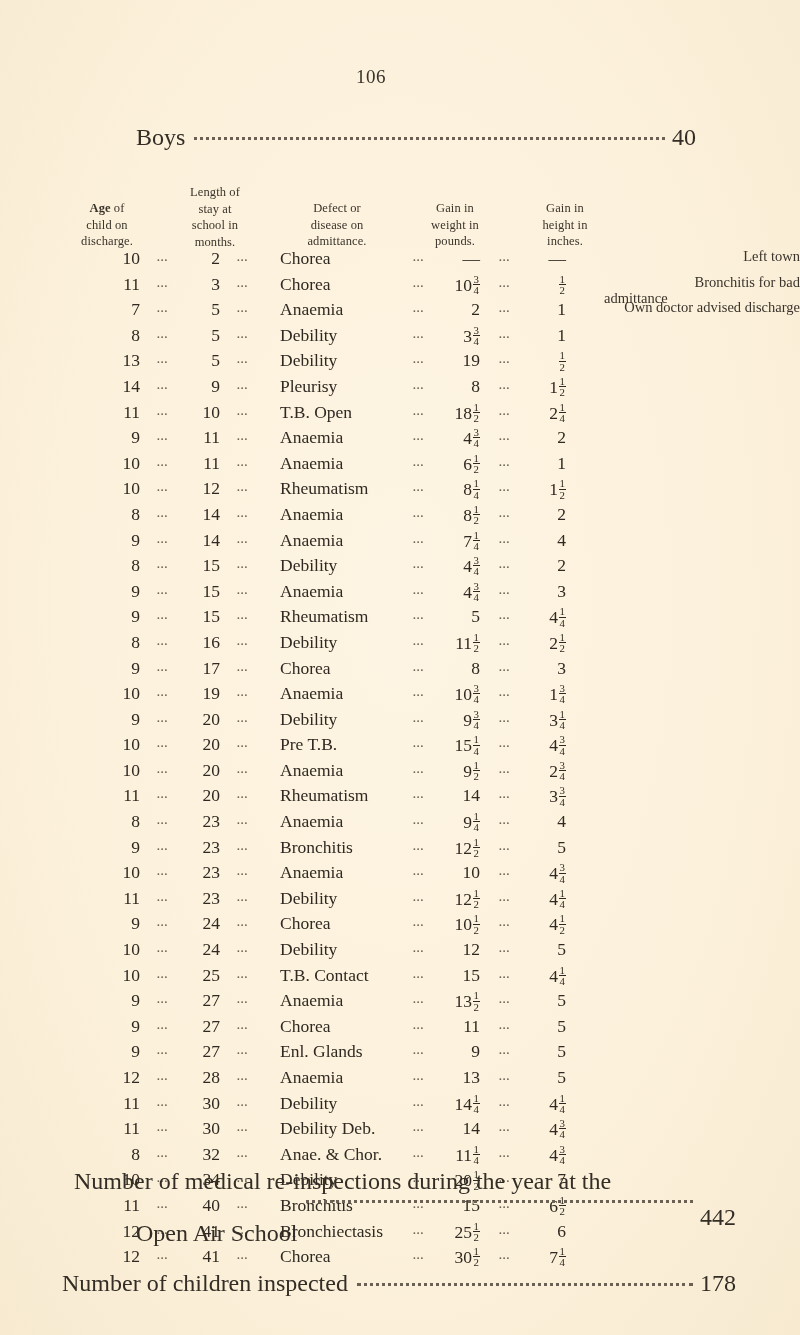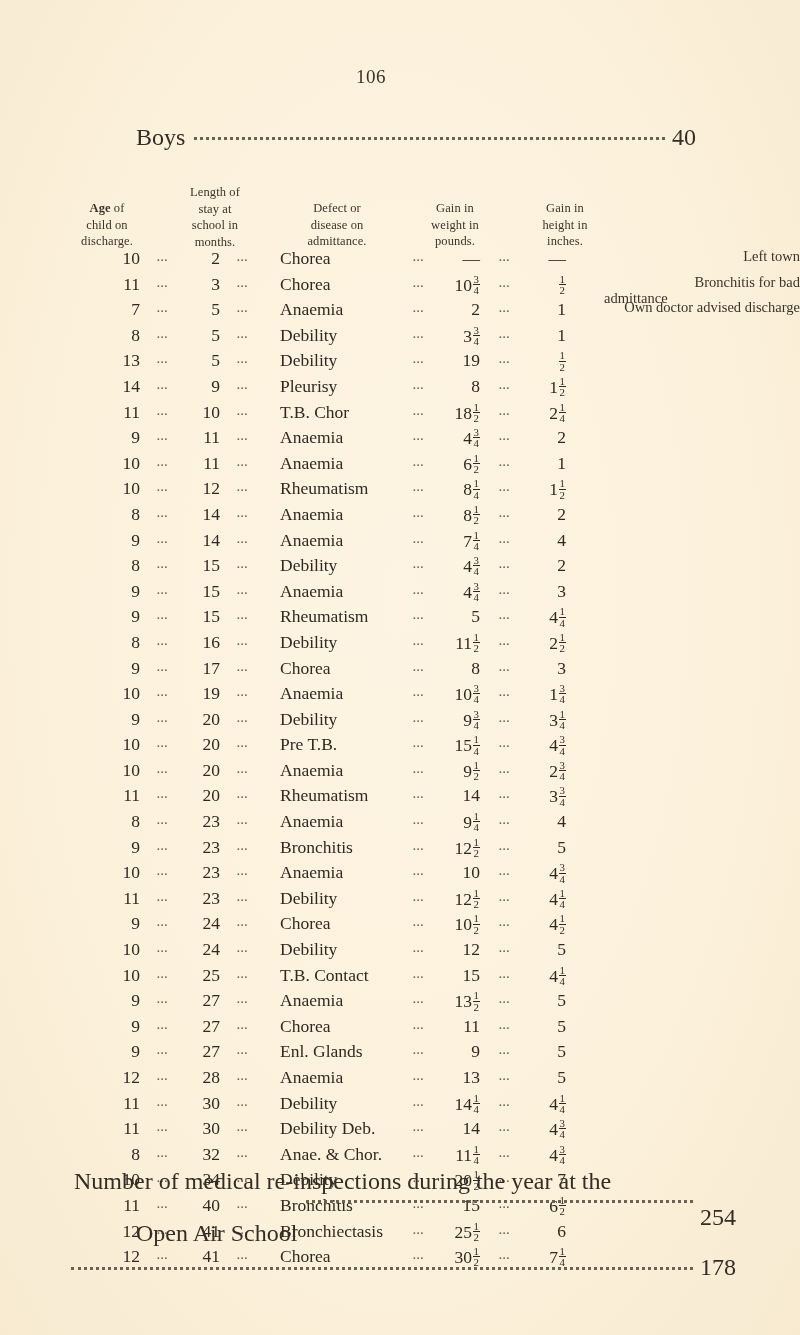--- a/index.html
+++ b/index.html
@@ -267,21 +267,21 @@
         <span class="cell c-d3">...</span>
         <span class="cell c-weight">8</span>
         <span class="cell c-d4">...</span>
         <span class="cell c-height">1<span class="frac"><span class="num">1</span><span class="den">2</span></span></span>
       </div>
       <div class="row">
         <span class="cell c-age">11</span>
         <span class="cell c-d1">...</span>
         <span class="cell c-months">10</span>
         <span class="cell c-d2">...</span>
-        <span class="cell c-defect">T.B. Chor</span>
+        <span class="cell c-defect">T.B. Open</span>
         <span class="cell c-d3">...</span>
         <span class="cell c-weight">18<span class="frac"><span class="num">1</span><span class="den">2</span></span></span>
         <span class="cell c-d4">...</span>
         <span class="cell c-height">2<span class="frac"><span class="num">1</span><span class="den">4</span></span></span>
       </div>
       <div class="row">
         <span class="cell c-age">9</span>
         <span class="cell c-d1">...</span>
         <span class="cell c-months">11</span>
         <span class="cell c-d2">...</span>
@@ -644,22 +644,23 @@
         <span class="cell c-height">7<span class="frac"><span class="num">1</span><span class="den">4</span></span></span>
       </div>
     </div>
 
   <div class="footer">
     <div class="foot-block">
       <div class="foot-l1">Number of medical re-inspections during the year at the</div>
       <div class="foot-l2">
         <span class="toc-label">Open Air School</span>
         <span class="toc-dots"></span>
-        <span class="toc-value">254</span>
+        <span class="toc-value">442</span>
       </div>
       <div class="foot-l3">
+        <span class="toc-label">Number of children inspected</span>
         <span class="toc-dots"></span>
         <span class="toc-value">178</span>
       </div>
     </div>
   </div>
 
 </div>
 
 </body></html>

